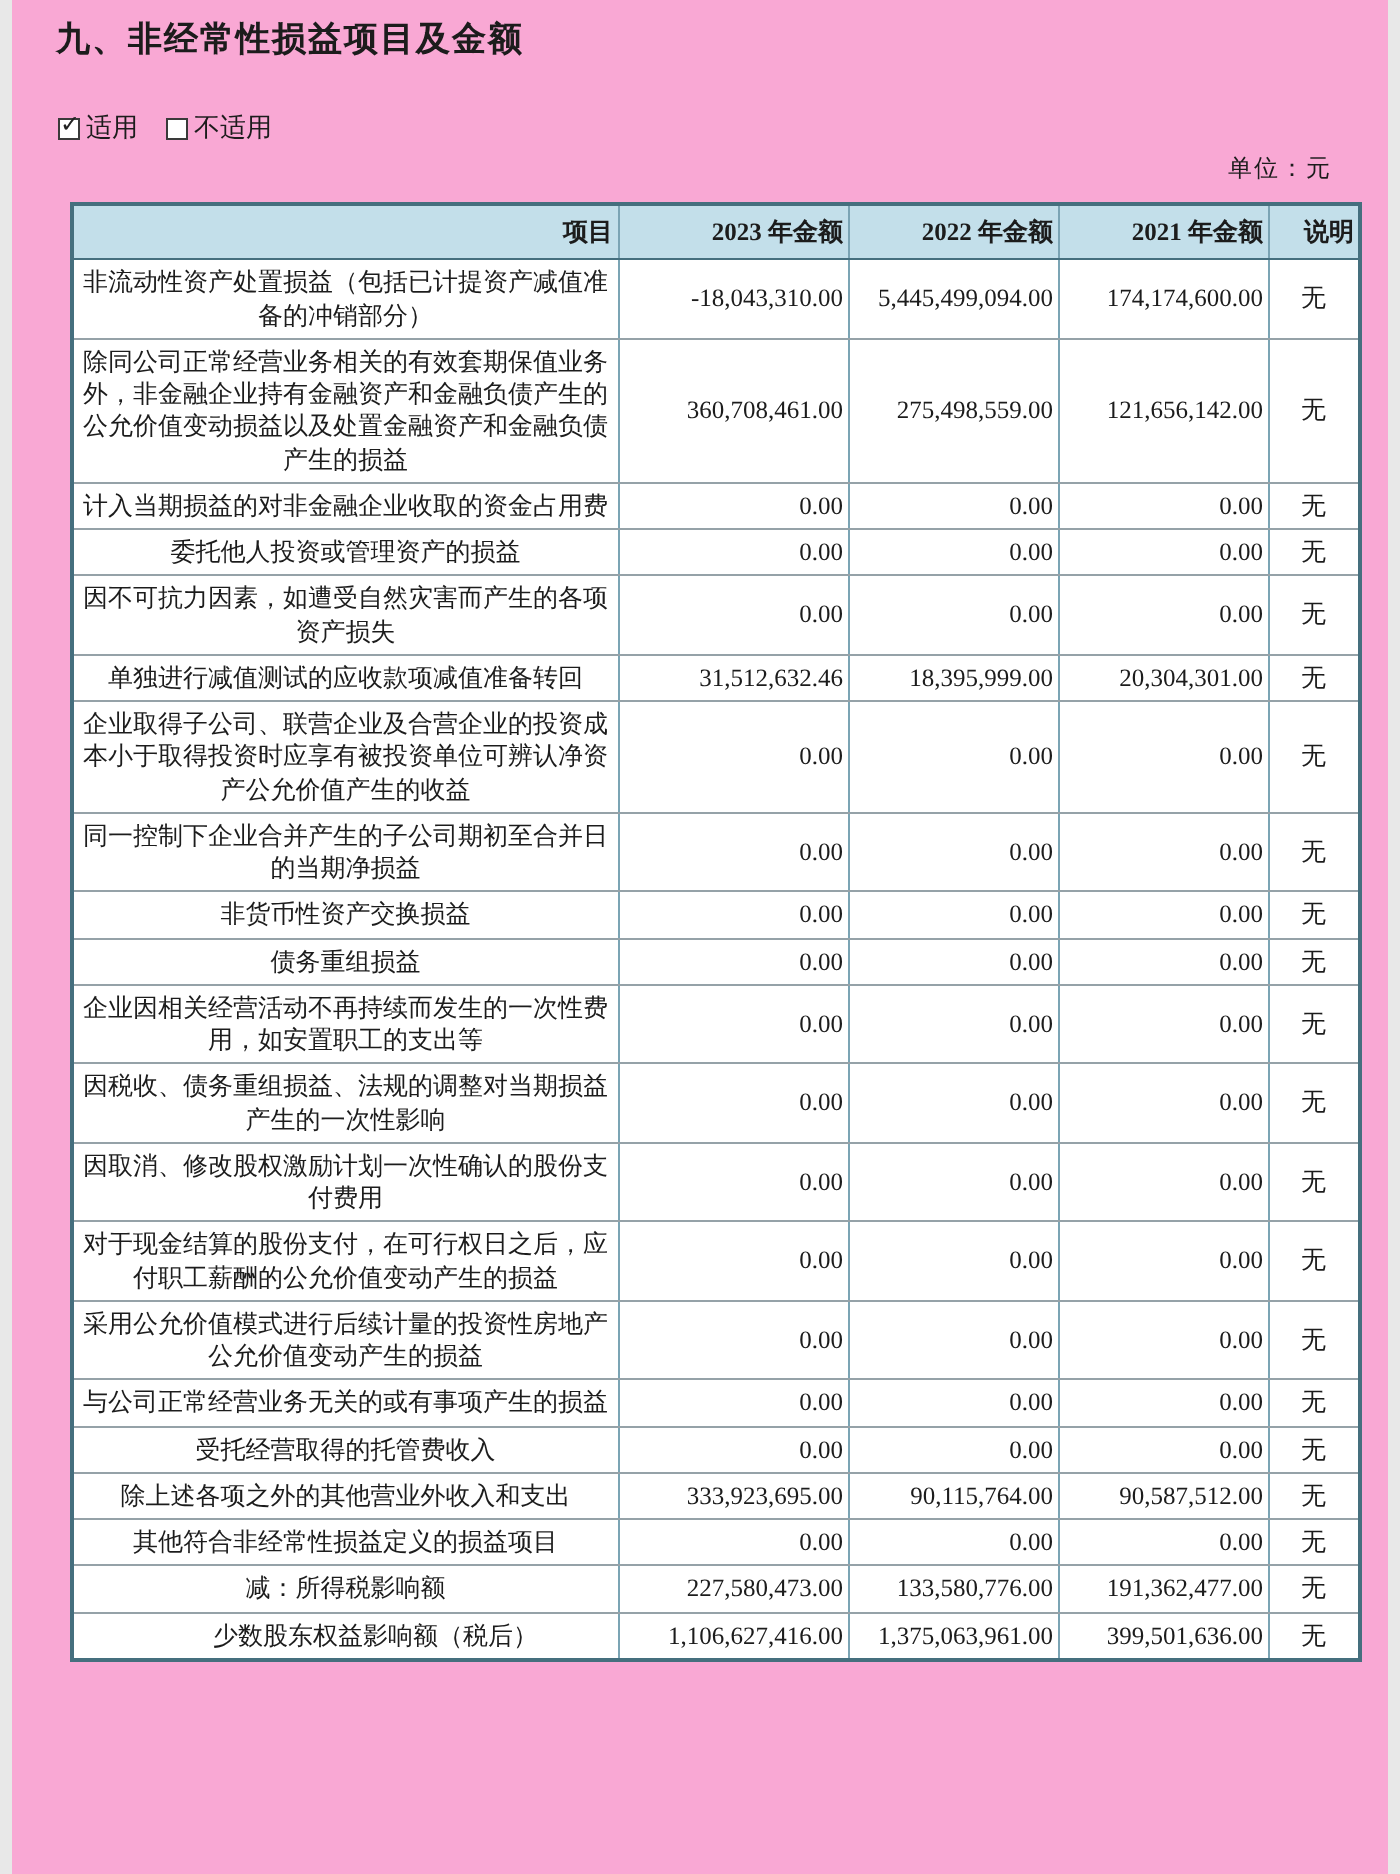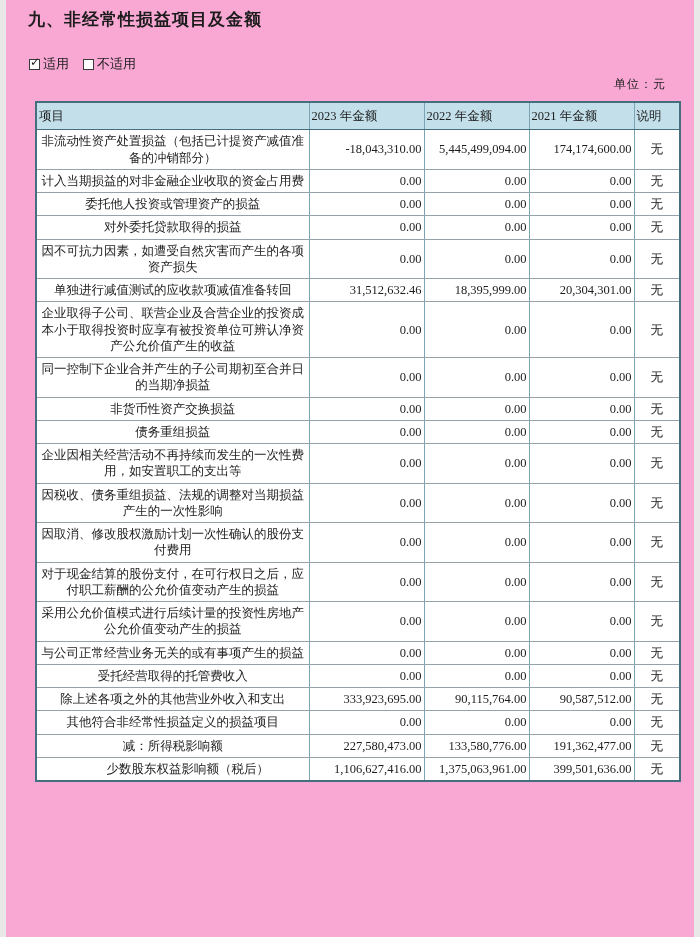--- a/index.html
+++ b/index.html
@@ -46,23 +46,23 @@
   }
   table.report{
     position:absolute;left:29px;top:101px;
     width:644px;
     border-collapse:collapse;table-layout:fixed;
     font-size:12.5px;line-height:1.3;
     border:2px solid var(--outer-border);
   }
   table.report th{
     background:var(--header-bg);
-    font-weight:normal;
+    font-weight:bold;
     padding:5px 2px;
-    text-align:left;
+    text-align:right;
     border-left:1px solid var(--vertical-border);
     border-right:1px solid var(--vertical-border);
     border-bottom:1px solid var(--outer-border);
   }
   table.report td{
     border-left:1px solid var(--vertical-border);
     border-right:1px solid var(--vertical-border);
     border-top:1px solid var(--horizontal-border);
     border-bottom:1px solid var(--horizontal-border);
     padding:3px 2px;
@@ -119,35 +119,35 @@
     </thead>
     <tbody id="table-body">
         <tr>
           <td class="item">非流动性资产处置损益（包括已计提资产减值准备的冲销部分）</td>
           <td class="num">-18,043,310.00</td>
           <td class="num">5,445,499,094.00</td>
           <td class="num">174,174,600.00</td>
           <td class="note">无</td>
         </tr>
         <tr>
+          <td class="item">除同公司正常经营业务相关的有效套期保值业务外，非金融企业持有金融资产和金融负债产生的公允价值变动损益以及处置金融资产和金融负债产生的损益</td>
+          <td class="num">360,708,461.00</td>
+          <td class="num">275,498,559.00</td>
+          <td class="num">121,656,142.00</td>
+          <td class="note">无</td>
+        </tr>
+        <tr>
           <td class="item">计入当期损益的对非金融企业收取的资金占用费</td>
           <td class="num">0.00</td>
           <td class="num">0.00</td>
           <td class="num">0.00</td>
           <td class="note">无</td>
         </tr>
         <tr>
           <td class="item">委托他人投资或管理资产的损益</td>
-          <td class="num">0.00</td>
-          <td class="num">0.00</td>
-          <td class="num">0.00</td>
-          <td class="note">无</td>
-        </tr>
-        <tr>
-          <td class="item">对外委托贷款取得的损益</td>
           <td class="num">0.00</td>
           <td class="num">0.00</td>
           <td class="num">0.00</td>
           <td class="note">无</td>
         </tr>
         <tr>
           <td class="item">因不可抗力因素，如遭受自然灾害而产生的各项资产损失</td>
           <td class="num">0.00</td>
           <td class="num">0.00</td>
           <td class="num">0.00</td>

